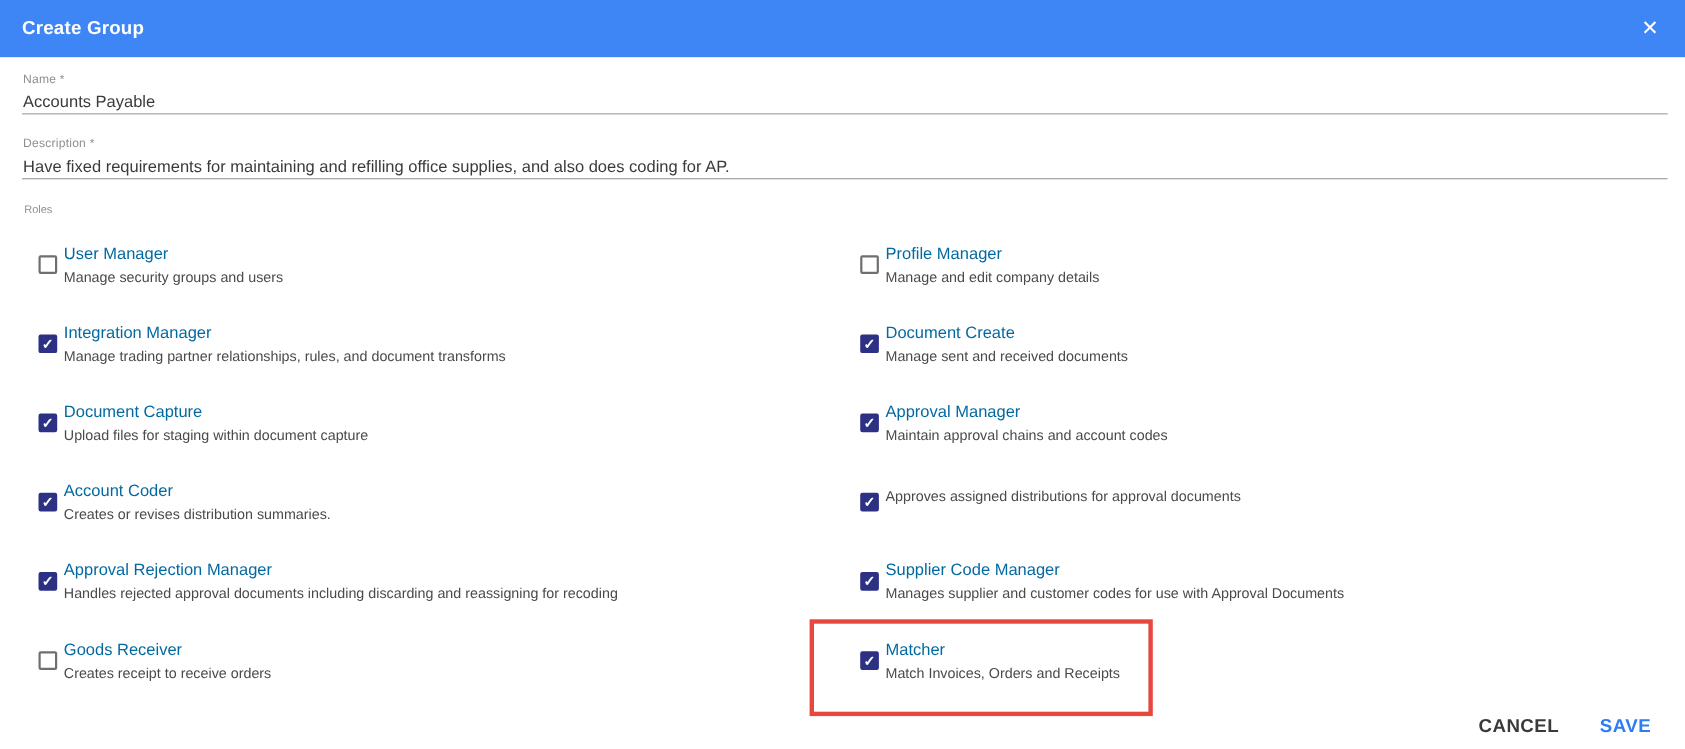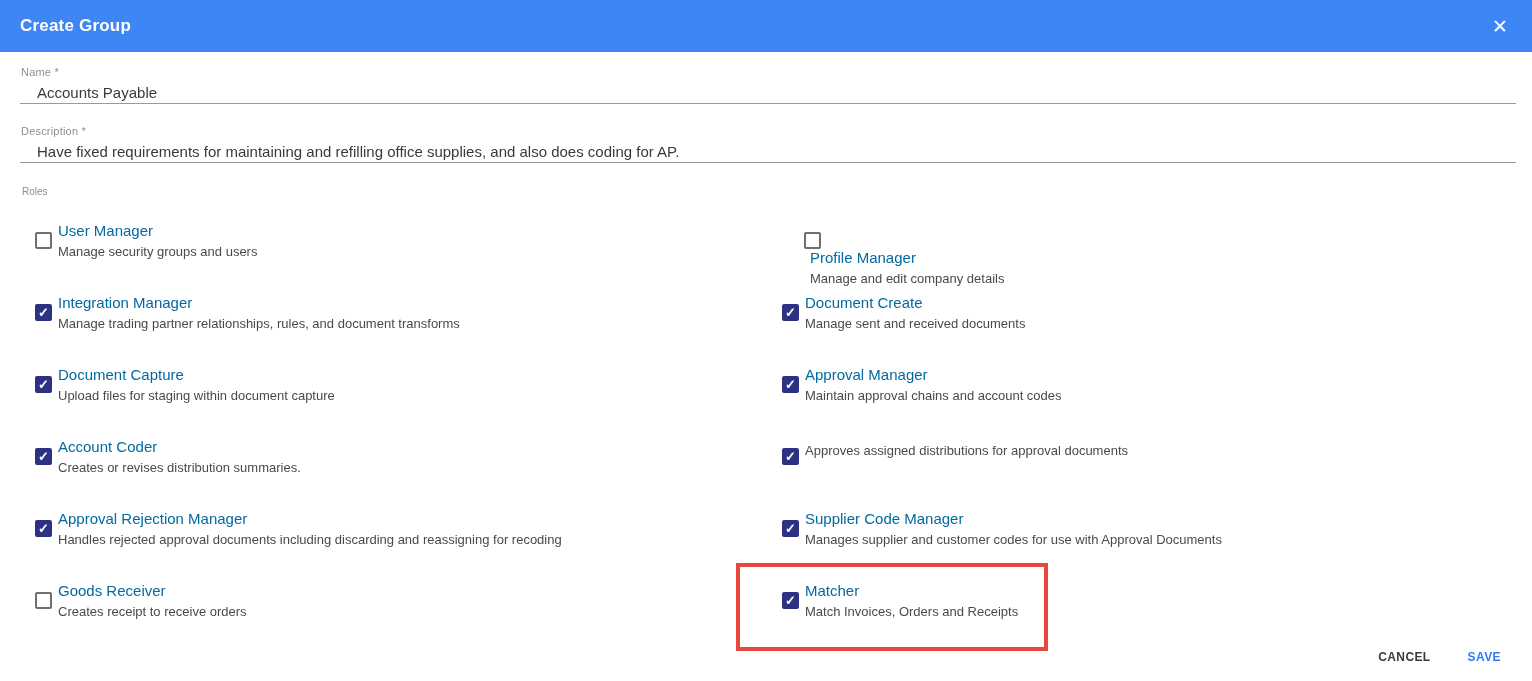--- a/index.html
+++ b/index.html
@@ -13,21 +13,21 @@
     justify-content: space-between; padding: 0 20px;
   }
   .dialog-title { color: #ffffff; font-size: 17px; font-weight: bold; letter-spacing: 0.2px; }
   .close-btn {
     background: none; border: none; color: #ffffff; font-size: 19px;
     cursor: pointer; line-height: 1; padding: 2px; margin-right: 2px;
   }
 
   
   .field-label { position: absolute; left: 21px; font-size: 11px; color: #8f8f8f; letter-spacing: 0.2px; }
-  .field-value { position: absolute; left: 21px; font-size: 15px; color: #3a3a3a; margin-left: 16px; }
+  .field-value { position: absolute; left: 21px; font-size: 15px; color: #3a3a3a; }
   .field-underline { position: absolute; left: 20px; width: 1496px; height: 1px; background: #9a9a9a; }
 
   #name-label { top: 66px; }
   #name-value { top: 84px; }
   #name-underline { top: 103px; }
 
   #desc-label { top: 125px; }
   #desc-value { top: 143px; }
   #desc-underline { top: 162px; }
 
@@ -55,21 +55,21 @@
     border: 4px solid #e8473d; background: transparent; pointer-events: none;
   }
 
   
   .footer {
     position: absolute; top: 650px; right: 31px;
     display: flex; align-items: center; gap: 37px;
   }
   .footer button {
     background: none; border: none; font-family: "Liberation Sans", sans-serif;
-    font-size: 12px; font-weight: bold; letter-spacing: 0.4px; cursor: pointer;
+    font-size: 17px; font-weight: bold; letter-spacing: 0.4px; cursor: pointer;
   }
   .cancel-btn { color: #3a3a3a; }
   .save-btn { color: #2e7bf6; }
 </style>
 </head>
 <body>
 
 <div class="dialog-header">
   <span class="dialog-title">Create Group</span>
   <button class="close-btn">✕</button>
@@ -128,21 +128,21 @@
         <div class="role-desc">Handles rejected approval documents including discarding and reassigning for recoding</div>
       </div>
     </div>
     <div class="role-item" style="left: 35px; top: 582px;">
       <span class="checkbox unchecked"></span>
       <div class="role-text">
         <div class="role-title">Goods Receiver</div>
         <div class="role-desc">Creates receipt to receive orders</div>
       </div>
     </div>
-    <div class="role-item" style="left: 804px; top: 222px; flex-direction: column;">
+    <div class="role-item" style="left: 782px; top: 222px;">
       <span class="checkbox unchecked"></span>
       <div class="role-text">
         <div class="role-title">Profile Manager</div>
         <div class="role-desc">Manage and edit company details</div>
       </div>
     </div>
     <div class="role-item" style="left: 782px; top: 294px;">
       <span class="checkbox checked">
         <span class="checkmark">✓</span>
       </span>

